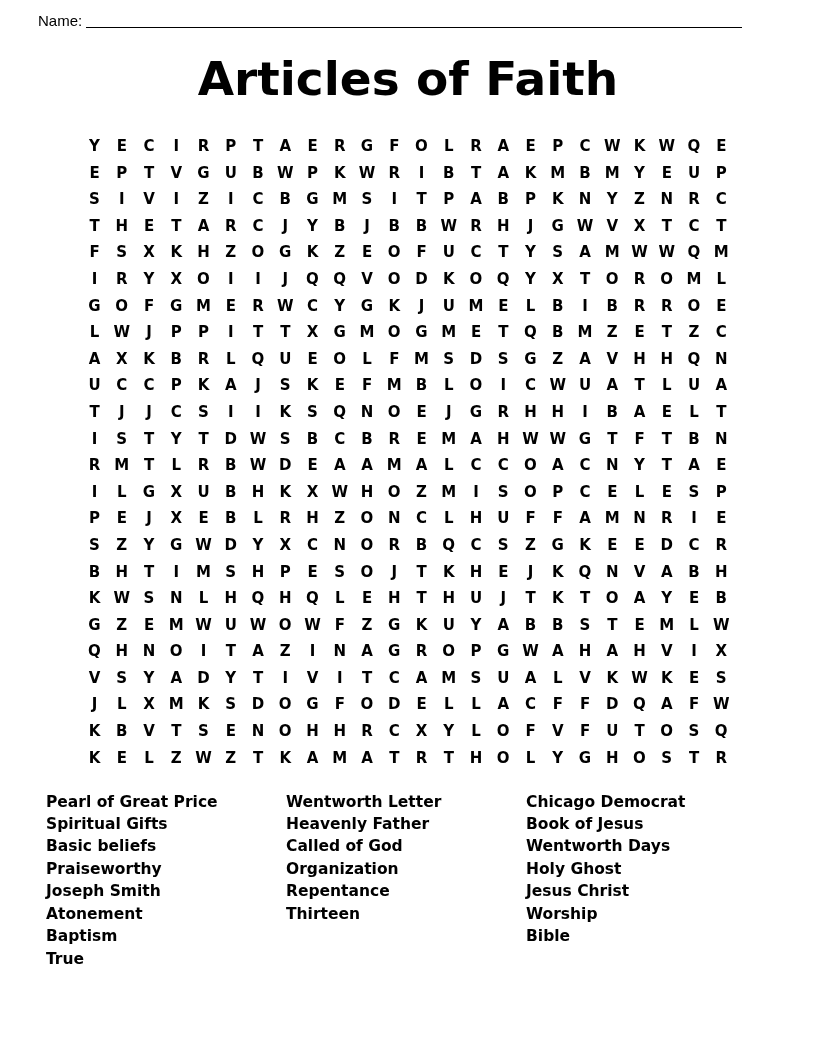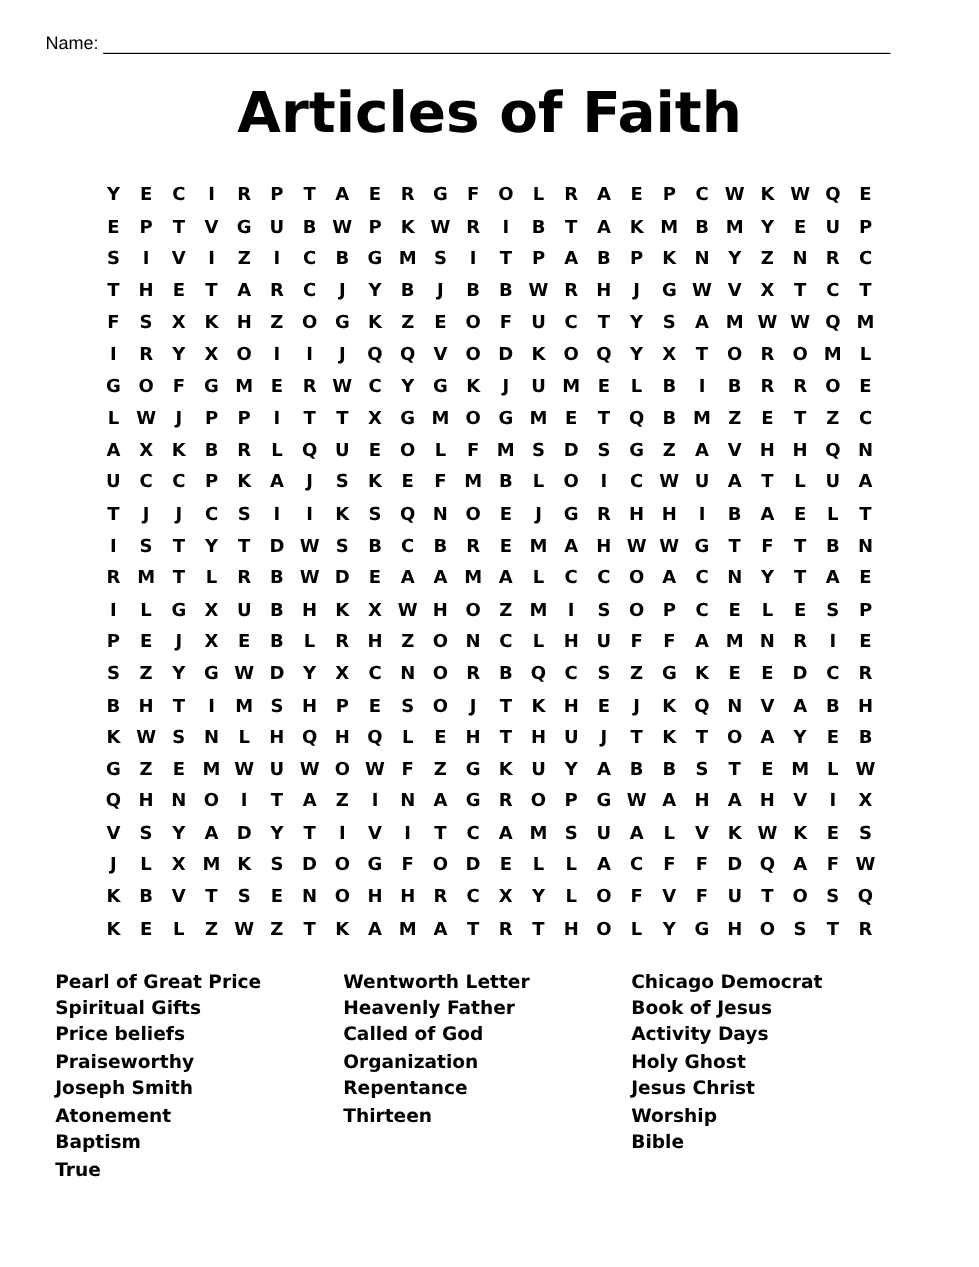--- a/index.html
+++ b/index.html
@@ -18,24 +18,24 @@
   .page {
     width: 816px;
     height: 1056px;
     box-sizing: border-box;
     padding: 10px 38px 0 38px;
     position: relative;
   }
   
   .name-row {
     display: flex;
-    align-items: flex-end;
+    align-items: center;
     font-size: 15px;
     font-weight: normal;
-    margin-top: 18px;
+    margin-top: 2px;
     margin-bottom: 0;
   }
   .name-label {
     white-space: nowrap;
     font-size: 15px;
   }
   .name-blank {
     flex: 1;
     border-bottom: 1px solid #000;
     height: 13px;
@@ -726,39 +726,39 @@
         <div class="cell">S</div>
         <div class="cell">T</div>
         <div class="cell">R</div>
       </div>
     </div>
 
   <div class="wordlist">
     <div class="wl-col c1">
         <div class="wl-item">Pearl of Great Price</div>
         <div class="wl-item">Spiritual Gifts</div>
-        <div class="wl-item">Price beliefs</div>
+        <div class="wl-item">Basic beliefs</div>
         <div class="wl-item">Praiseworthy</div>
         <div class="wl-item">Joseph Smith</div>
         <div class="wl-item">Atonement</div>
         <div class="wl-item">Baptism</div>
         <div class="wl-item">True</div>
       </div>
     <div class="wl-col c2">
         <div class="wl-item">Wentworth Letter</div>
         <div class="wl-item">Heavenly Father</div>
         <div class="wl-item">Called of God</div>
         <div class="wl-item">Organization</div>
         <div class="wl-item">Repentance</div>
         <div class="wl-item">Thirteen</div>
       </div>
     <div class="wl-col c3">
         <div class="wl-item">Chicago Democrat</div>
         <div class="wl-item">Book of Jesus</div>
-        <div class="wl-item">Activity Days</div>
+        <div class="wl-item">Wentworth Days</div>
         <div class="wl-item">Holy Ghost</div>
         <div class="wl-item">Jesus Christ</div>
         <div class="wl-item">Worship</div>
         <div class="wl-item">Bible</div>
       </div>
   </div>
 
 </div>
 
 </body></html>

